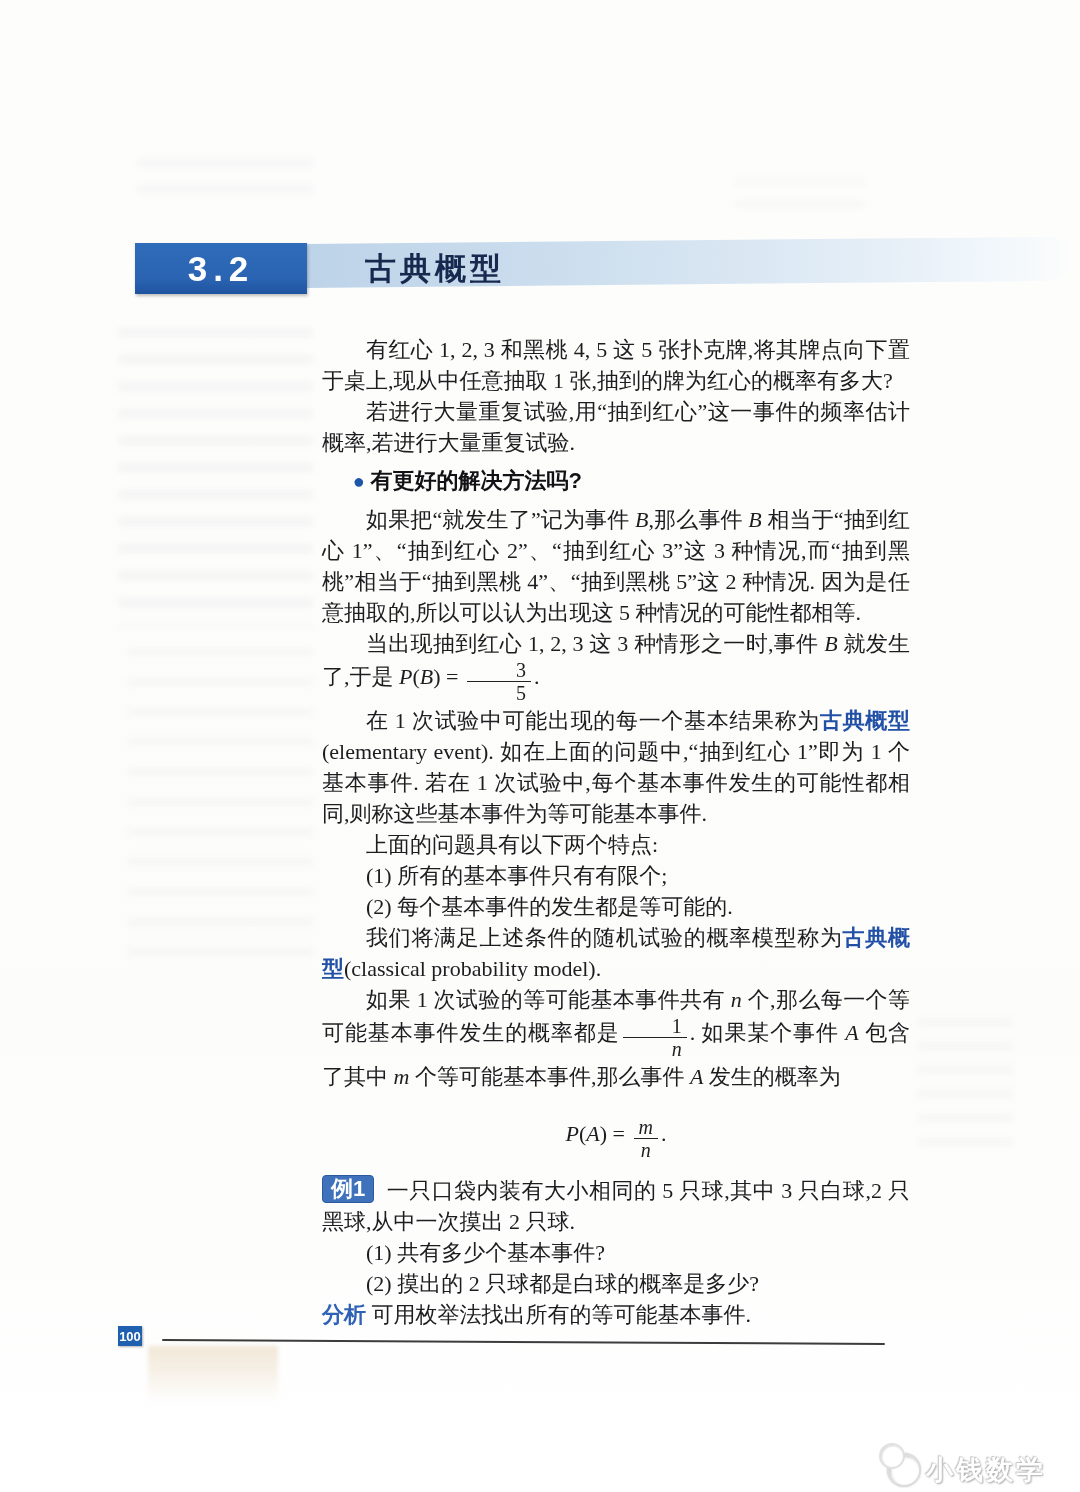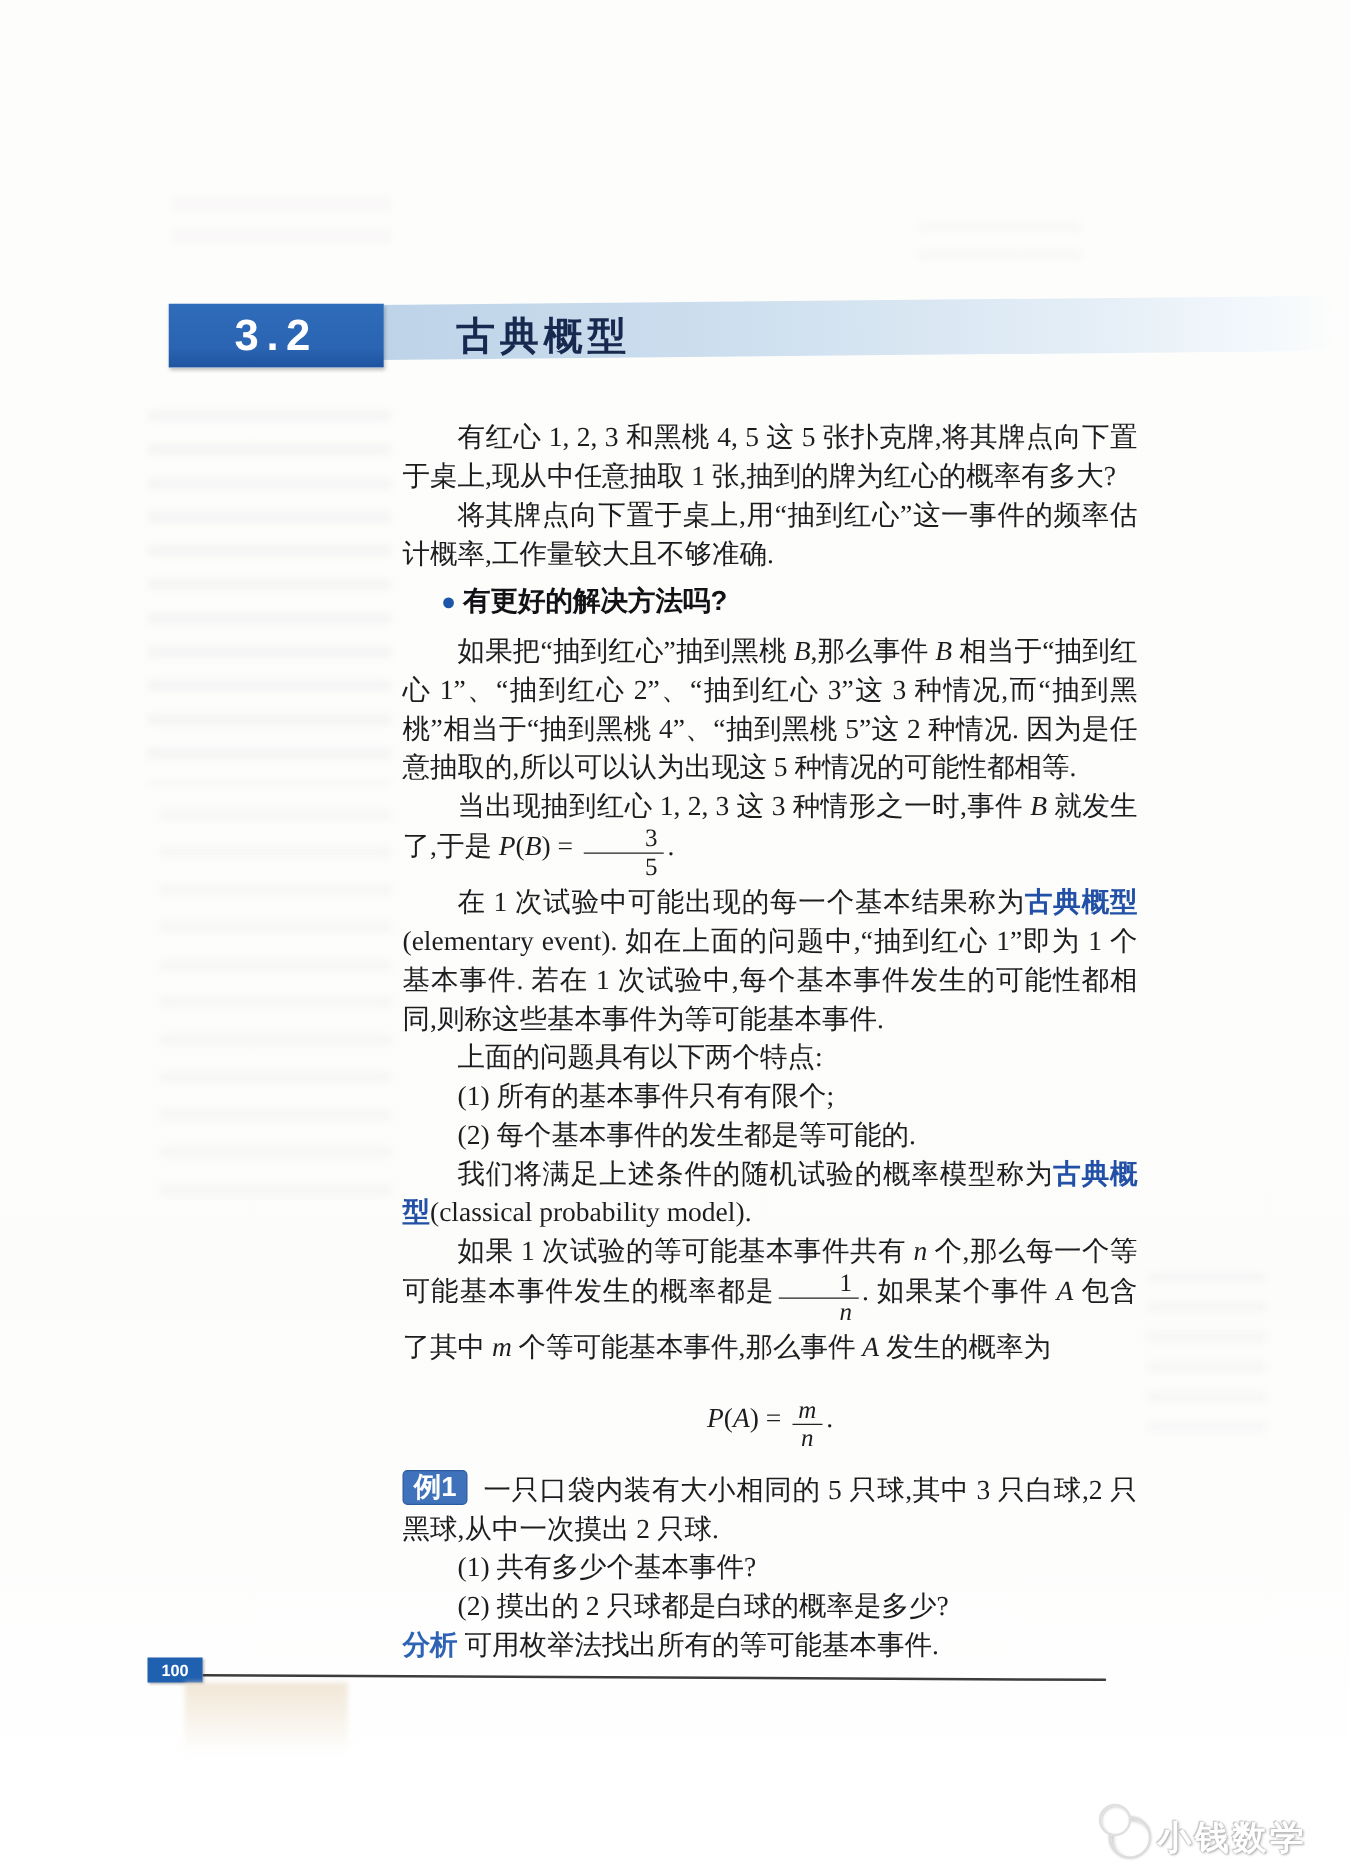--- a/index.html
+++ b/index.html
@@ -73,21 +73,21 @@
   .example{margin-top:14px;}
   .frac{
     display:inline-block;vertical-align:-0.80em;text-align:center;
     line-height:1.12;margin:0 3px;font-size:20px;
   }
   .frac .num{display:block;padding:0 5px;}
   .frac .den{display:block;border-top:1.6px solid #222;padding:0 5px;}
 
   
   .page-num{
-    position:absolute;left:118px;top:1326px;width:44px;height:20px;
+    position:absolute;left:118px;top:1326px;width:24px;height:20px;
     background:#2060b0;color:#fff;display:flex;align-items:center;justify-content:center;
     font-family:"Liberation Sans","DejaVu Sans",sans-serif;font-weight:bold;font-size:13px;
     box-shadow:1px 1px 2px rgba(0,0,0,.3);
   }
   .footer-line{
     position:absolute;left:162px;top:1341px;width:723px;height:2px;
     background:#3c3c3c;border-radius:2px;transform:rotate(0.3deg);
   }
   .page-edge{
     position:absolute;left:148px;top:1346px;width:130px;height:56px;
@@ -124,23 +124,23 @@
   <div class="smudge s5"></div>
 
   <div class="section-header">
     <div class="band"></div>
     <div class="num-box">3.2</div>
     <div class="sec-title">古典概型</div>
   </div>
 
   <div class="content">
       <p class="blk para indent"><span>有红心 1, 2, 3 和黑桃 4, 5 这 5 张扑克牌,将其牌点向下置于桌上,现从中任意抽取 1 张,抽到的牌为红心的概率有多大?</span></p>
-      <p class="blk para indent"><span>将其牌点向下置于桌上,用“抽到红心”这一事件的频率估计概率,工作量较大且不够准确.</span></p>
+      <p class="blk para indent"><span>若进行大量重复试验,用“抽到红心”这一事件的频率估计概率,若进行大量重复试验.</span></p>
       <p class="blk bullet-line"><span class="bullet-dot">● </span><span class="bold">有更好的解决方法吗?</span></p>
-      <p class="blk para indent"><span>如果把“抽到红心”抽到黑桃 </span><span class="var">B</span><span>,那么事件 </span><span class="var">B</span><span> 相当于“抽到红心 1”、“抽到红心 2”、“抽到红心 3”这 3 种情况,而“抽到黑桃”相当于“抽到黑桃 4”、“抽到黑桃 5”这 2 种情况. 因为是任意抽取的,所以可以认为出现这 5 种情况的可能性都相等.</span></p>
+      <p class="blk para indent"><span>如果把“就发生了”记为事件 </span><span class="var">B</span><span>,那么事件 </span><span class="var">B</span><span> 相当于“抽到红心 1”、“抽到红心 2”、“抽到红心 3”这 3 种情况,而“抽到黑桃”相当于“抽到黑桃 4”、“抽到黑桃 5”这 2 种情况. 因为是任意抽取的,所以可以认为出现这 5 种情况的可能性都相等.</span></p>
       <p class="blk para indent"><span>当出现抽到红心 1, 2, 3 这 3 种情形之一时,事件 </span><span class="var">B</span><span> 就发生了,于是 </span><span class="var">P</span><span>(</span><span class="var">B</span><span>) = </span><span class="frac"><span class="num">3</span><span class="den">5</span></span><span>.</span></p>
       <p class="blk para indent"><span>在 1 次试验中可能出现的每一个基本结果称为</span><span class="term">古典概型</span><span>(elementary event). 如在上面的问题中,“抽到红心 1”即为 1 个基本事件. 若在 1 次试验中,每个基本事件发生的可能性都相同,则称这些基本事件为等可能基本事件.</span></p>
       <p class="blk para indent"><span>上面的问题具有以下两个特点:</span></p>
       <p class="blk para indent"><span>(1) 所有的基本事件只有有限个;</span></p>
       <p class="blk para indent"><span>(2) 每个基本事件的发生都是等可能的.</span></p>
       <p class="blk para indent"><span>我们将满足上述条件的随机试验的概率模型称为</span><span class="term">古典概型</span><span>(classical probability model).</span></p>
       <p class="blk para indent"><span>如果 1 次试验的等可能基本事件共有 </span><span class="var">n</span><span> 个,那么每一个等可能基本事件发生的概率都是</span><span class="frac"><span class="num">1</span><span class="den var">n</span></span><span>. 如果某个事件 </span><span class="var">A</span><span> 包含了其中 </span><span class="var">m</span><span> 个等可能基本事件,那么事件 </span><span class="var">A</span><span> 发生的概率为</span></p>
       <p class="blk formula"><span class="var">P</span><span>(</span><span class="var">A</span><span>) = </span><span class="frac"><span class="num var">m</span><span class="den var">n</span></span><span>.</span></p>
       <p class="blk example"><span class="badge">例1</span><span>一只口袋内装有大小相同的 5 只球,其中 3 只白球,2 只黑球,从中一次摸出 2 只球.</span></p>
       <p class="blk para indent"><span>(1) 共有多少个基本事件?</span></p>

